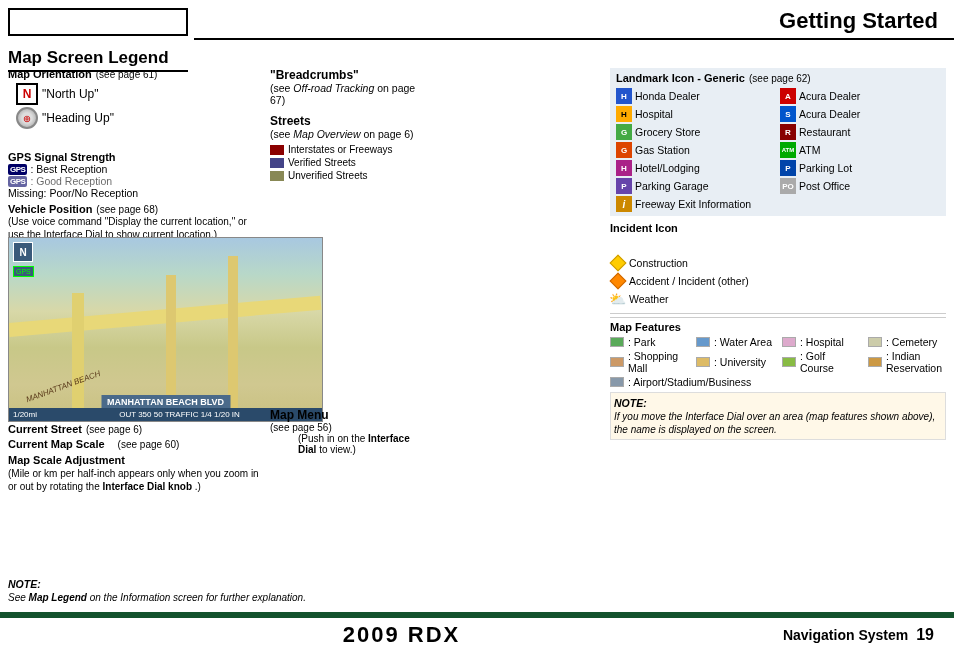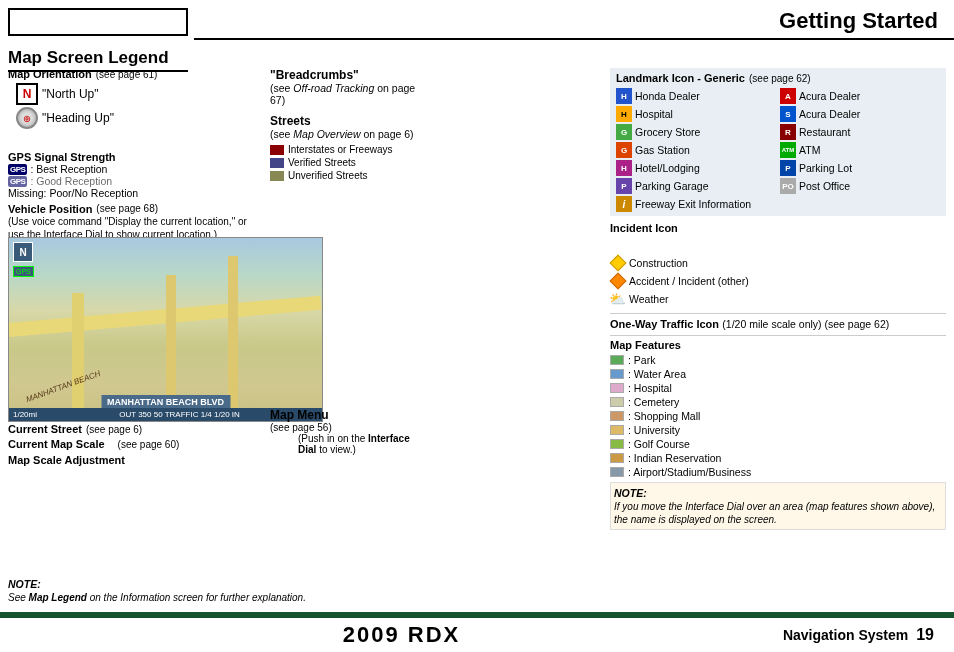--- a/index.html
+++ b/index.html
@@ -382,21 +382,21 @@
       <div class="gps-row gps-signal-good">
         <span class="gps-badge">GPS</span>
         <span>: Good Reception</span>
       </div>
       <div class="gps-row">
         <span>Missing: Poor/No Reception</span>
       </div>
     </div>
 
     <div class="anno-item" style="margin-bottom:4px;">
-      <div style="display:flex; gap:4px; align-items:flex-start;">
+      <div style="display:flex; gap:4px; align-items:center;">
         <span class="anno-label">Vehicle Position</span>
         <span class="see-page">(see page 68)</span>
       </div>
       <div class="anno-sub">(Use voice command "Display the current location," or use the Interface Dial to show current location.)</div>
     </div>
 
   </div>
 
   <div style="position:absolute; top:185px; left:8px; width:315px; height:185px;">
     <div class="map-area" style="width:315px; height:185px;">
@@ -428,20 +428,25 @@
       <span class="see-page">(see page 6)</span>
     </div>
 
     <div style="margin-bottom:3px; display:flex; gap:13px; align-items:center;">
       <span class="anno-label">Current Map Scale</span>
       <span class="see-page">(see page 60)</span>
     </div>
 
     <div style="margin-bottom:3px;">
       <span class="anno-label">Map Scale Adjustment</span>
+      <div class="anno-sub">
+        <span>(Mile or km per half-inch appears only when you zoom in or out by rotating the</span>
+        <strong>Interface Dial knob</strong>
+        <span>.)</span>
+      </div>
     </div>
   </div>
 
   <div style="position:absolute; bottom:8px; left:8px; width:380px;">
     <span class="note-title italic bold">NOTE:</span>
     <div class="note-text">
       <span>See </span>
       <strong class="italic">Map Legend</strong>
       <span class="italic"> on the </span>
       <span>Information</span>
@@ -593,30 +598,26 @@
           <div class="incident-icon">
             <span class="weather-icon-sym">⛅</span>
           </div>
           <span>Weather</span>
         </div>
       </div>
     </div>
 
     <hr class="divider">
 
-    <div class="oneway-section">
-      <span class="oneway-title bold">One-Way Traffic Icon</span>
-      <span style="font-size:10.5px;">(1/20 mile scale only) (see page 62)</span>
-    </div>
 
     <hr class="divider">
 
     <div class="features-section">
       <div class="features-title bold">Map Features</div>
-      <div style="display:grid; grid-template-columns:1fr; gap:2px 8px;">
+      <div style="display:grid; grid-template-columns:1fr 1fr 1fr 1fr; gap:2px 8px;">
 
         <div class="feature-item">
           <div class="feature-color fc-park"></div>
           <span>: Park</span>
         </div>
 
         <div class="feature-item">
           <div class="feature-color fc-water"></div>
           <span>: Water Area</span>
         </div>

